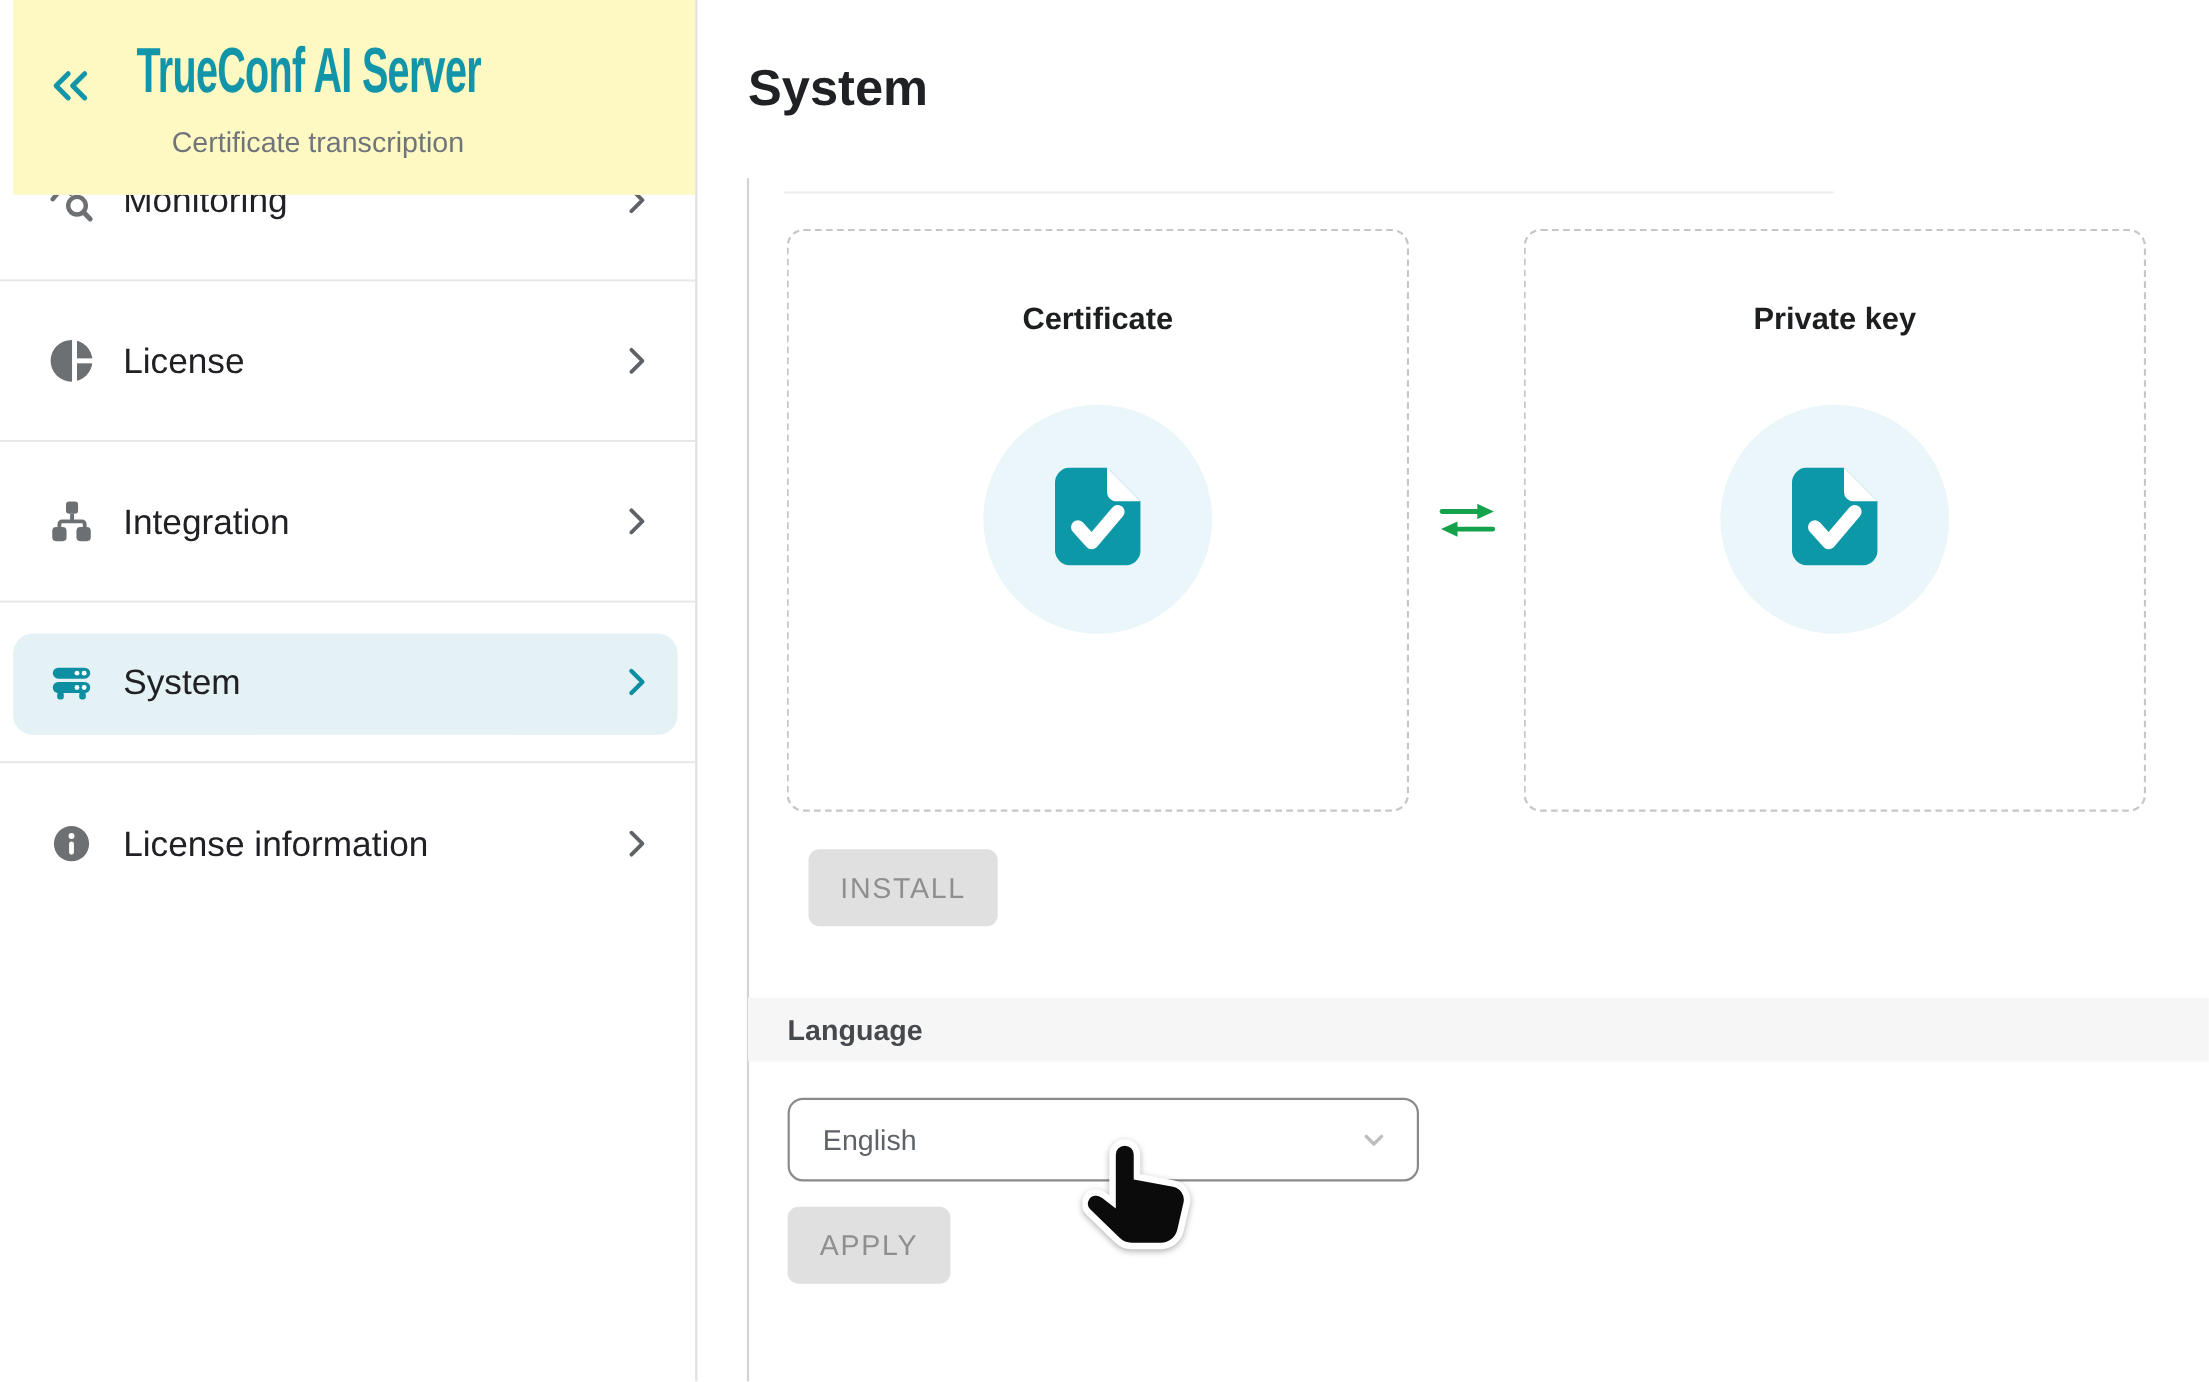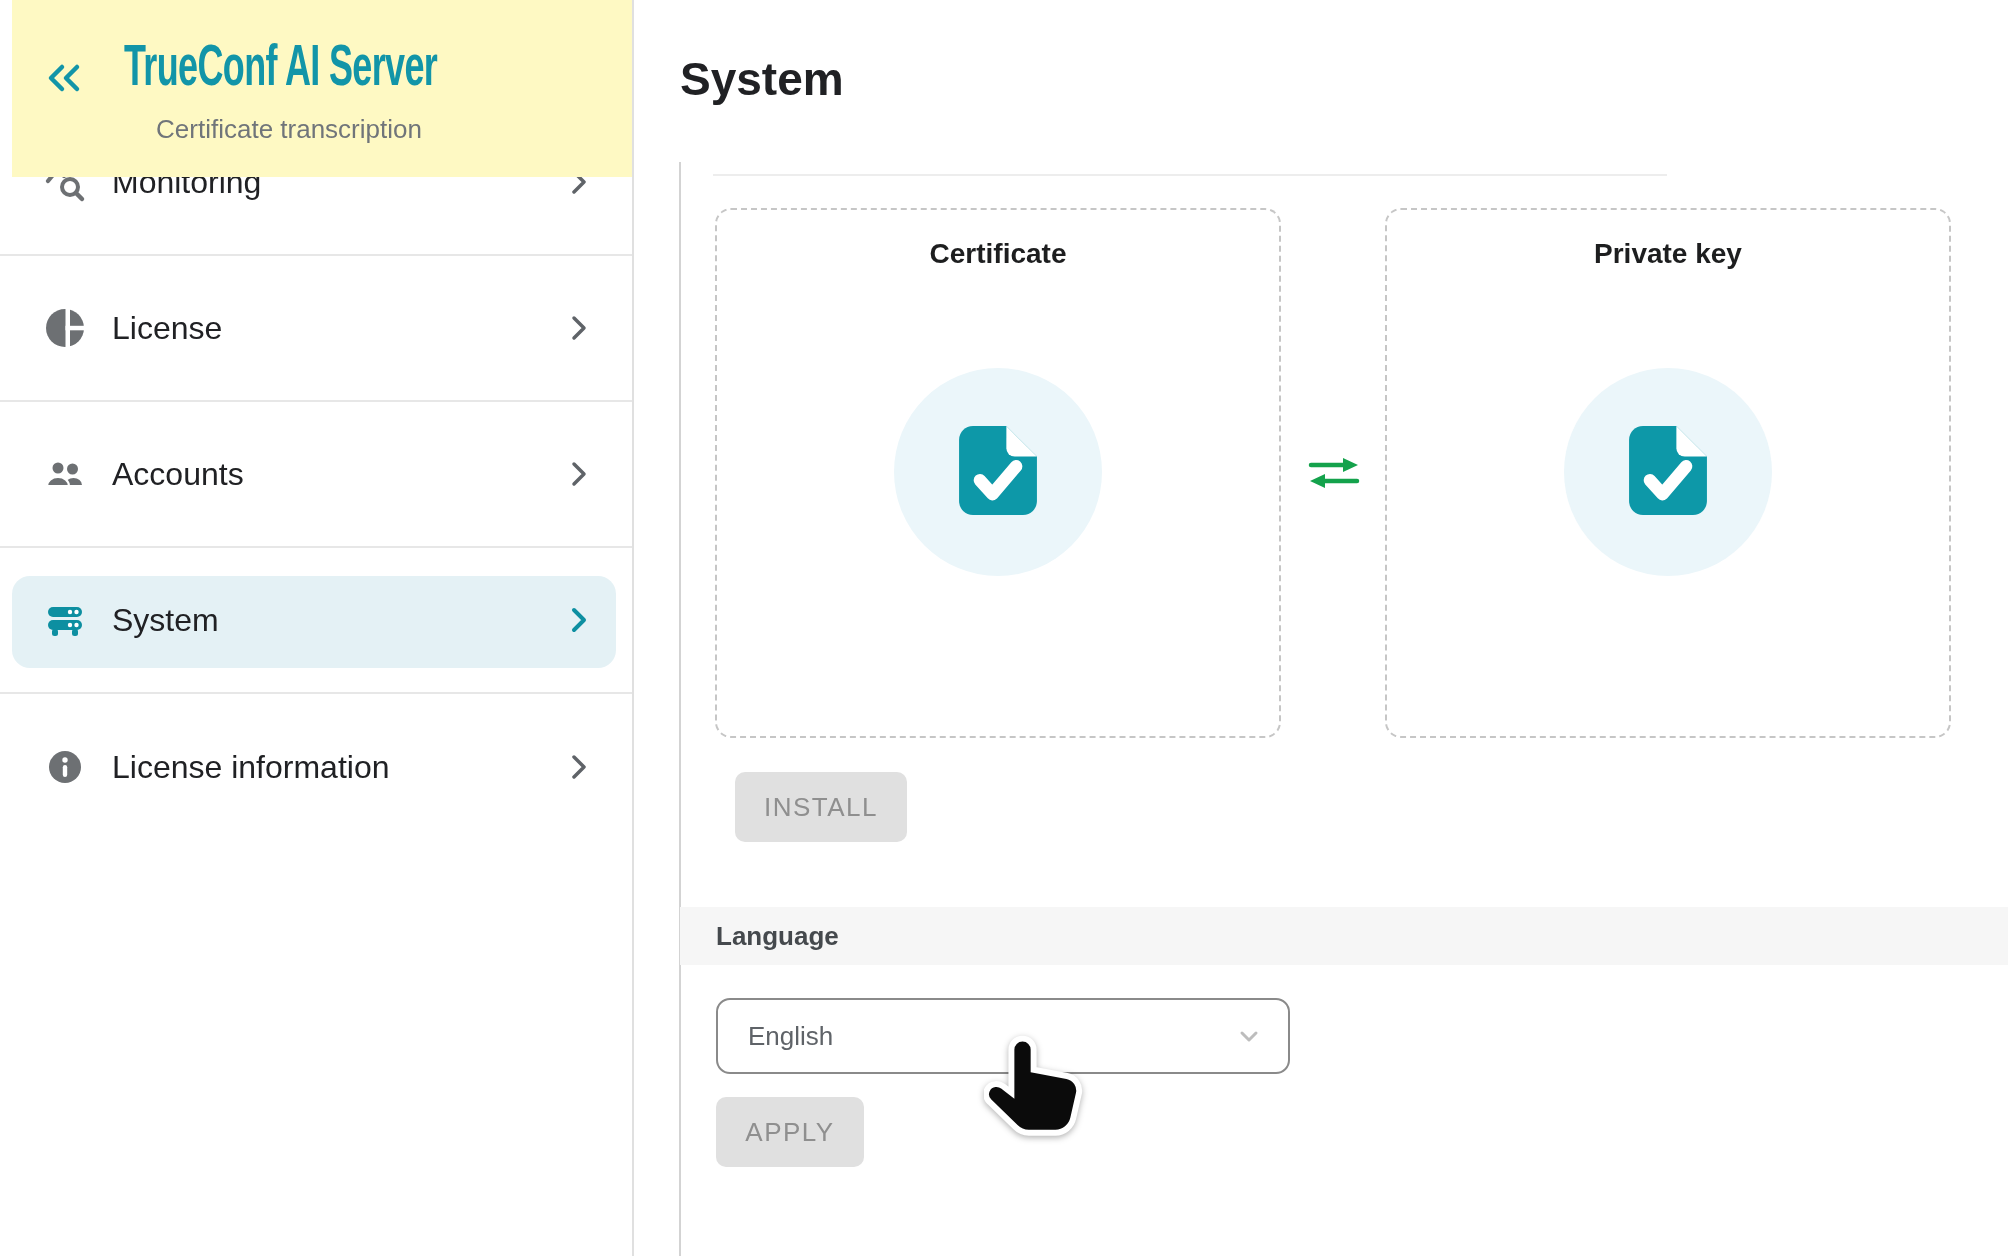--- a/index.html
+++ b/index.html
@@ -45,21 +45,21 @@
   
   .page-title{position:absolute;left:680px;top:52px;font-size:46px;font-weight:700;
     color:var(--text-dark);}
   .vline{position:absolute;left:679px;top:162px;width:2px;height:1094px;background:#d3d3d3;}
   .topline{position:absolute;left:713px;top:174px;width:954px;height:2px;background:#ededed;}
 
   .upload-card{position:absolute;top:208px;width:566px;height:530px;background:#fff;
     border:2px dashed #c6c6c6;border-radius:16px;cursor:pointer;}
   .upload-card.cert{left:715px;}
   .upload-card.pkey{left:1385px;}
-  .card-title{margin-top:28px;text-align:center;font-size:28px;font-weight:700;color:#1d1e1f;}
+  .card-title{margin-top:64px;text-align:center;font-size:28px;font-weight:700;color:#1d1e1f;}
   .card-circle{position:absolute;left:50%;top:158px;transform:translateX(-50%);
     width:208px;height:208px;border-radius:50%;background:var(--circle-bg);
     display:flex;align-items:center;justify-content:center;}
 
   .exchange{position:absolute;left:1308px;top:455px;width:52px;height:36px;}
 
   .btn{position:absolute;display:flex;align-items:center;justify-content:center;
     background:var(--btn-bg);color:var(--btn-text);border:none;border-radius:10px;
     font-family:"Liberation Sans",sans-serif;font-size:26px;letter-spacing:1.5px;}
   .btn-install{left:735px;top:772px;width:172px;height:70px;}
@@ -114,37 +114,37 @@
           </svg>
         </span>
         <span class="nav-label">License</span>
         <span class="nav-chevron">
           <svg width="26" height="26" viewBox="0 0 26 26" fill="none">
             <path d="M8 3 L18 13 L8 23" stroke="#5f6368" stroke-width="3.5" stroke-linecap="round" stroke-linejoin="round"></path>
           </svg>
         </span>
       </div>
 
-
       <div class="nav-item">
         <span class="nav-icon">
           <svg width="42" height="42" viewBox="0 0 42 42" fill="none">
-            <circle cx="28.5" cy="16" r="5.5" fill="var(--icon-gray)"></circle>
-            <path d="M21 32 a8.5,7 0 0 1 17,0 Z" fill="var(--icon-gray)"></path>
-            <circle cx="14" cy="15" r="6.5" fill="var(--icon-gray)" stroke="#fff" stroke-width="2"></circle>
-            <path d="M3 33 a11,9 0 0 1 22,0 Z" fill="var(--icon-gray)" stroke="#fff" stroke-width="2"></path>
-          </svg>
-        </span>
-        <span class="nav-label">Accounts</span>
-        <span class="nav-chevron">
-          <svg width="26" height="26" viewBox="0 0 26 26" fill="none">
-            <path d="M8 3 L18 13 L8 23" stroke="#5f6368" stroke-width="3.5" stroke-linecap="round" stroke-linejoin="round"></path>
-          </svg>
-        </span>
-      </div>
+            <rect x="16" y="3" width="11" height="11" rx="3" fill="var(--icon-gray)"></rect>
+            <path d="M21.5 14 v6 M10 27 v-3.5 a2.5,2.5 0 0 1 2.5,-2.5 h18 a2.5,2.5 0 0 1 2.5,2.5 V27" stroke="var(--icon-gray)" stroke-width="3.5" fill="none"></path>
+            <rect x="3.5" y="26" width="13" height="13" rx="3.5" fill="var(--icon-gray)"></rect>
+            <rect x="25.5" y="26" width="13" height="13" rx="3.5" fill="var(--icon-gray)"></rect>
+          </svg>
+        </span>
+        <span class="nav-label">Integration</span>
+        <span class="nav-chevron">
+          <svg width="26" height="26" viewBox="0 0 26 26" fill="none">
+            <path d="M8 3 L18 13 L8 23" stroke="#5f6368" stroke-width="3.5" stroke-linecap="round" stroke-linejoin="round"></path>
+          </svg>
+        </span>
+      </div>
+
 
       <div class="nav-item active">
         <span class="nav-icon">
           <svg width="42" height="42" viewBox="0 0 42 42" fill="none">
             <rect x="8" y="30" width="6" height="7" rx="2.5" fill="var(--teal-icon)"></rect>
             <rect x="28" y="30" width="6" height="7" rx="2.5" fill="var(--teal-icon)"></rect>
             <rect x="4" y="8" width="34" height="10" rx="5" fill="var(--teal-icon)"></rect>
             <rect x="4" y="21" width="34" height="10" rx="5" fill="var(--teal-icon)"></rect>
             <circle cx="26" cy="13" r="2.2" fill="#fff"></circle>
             <circle cx="32.5" cy="13" r="2.2" fill="#fff"></circle>

